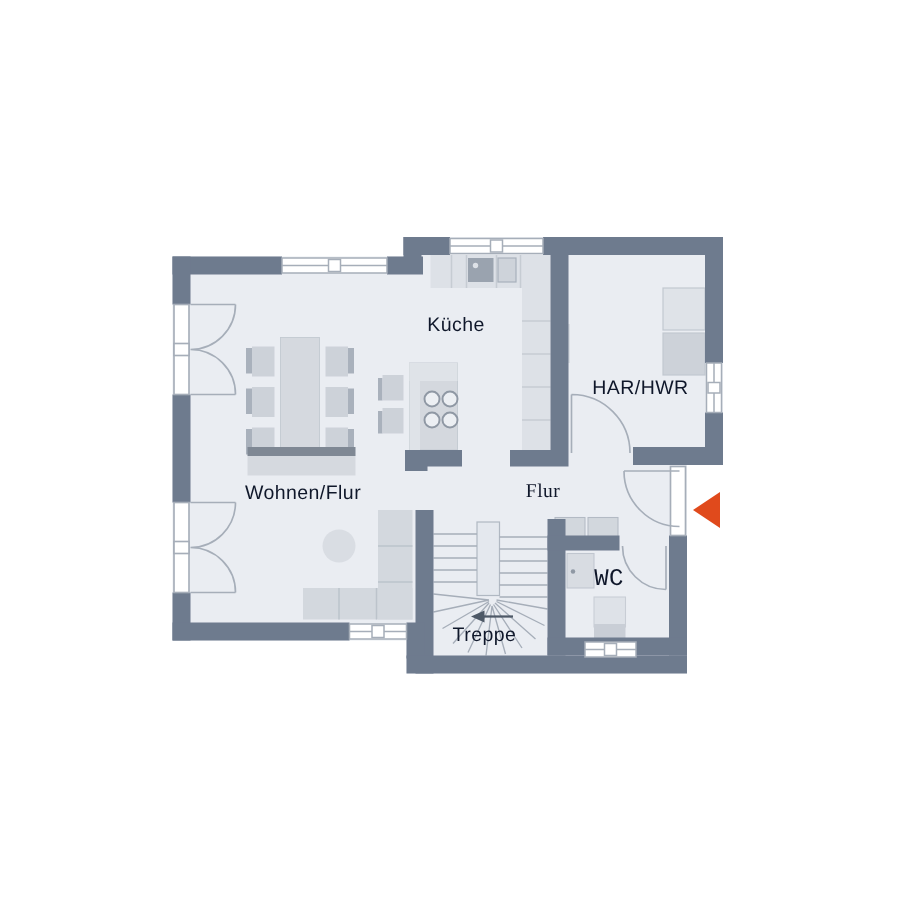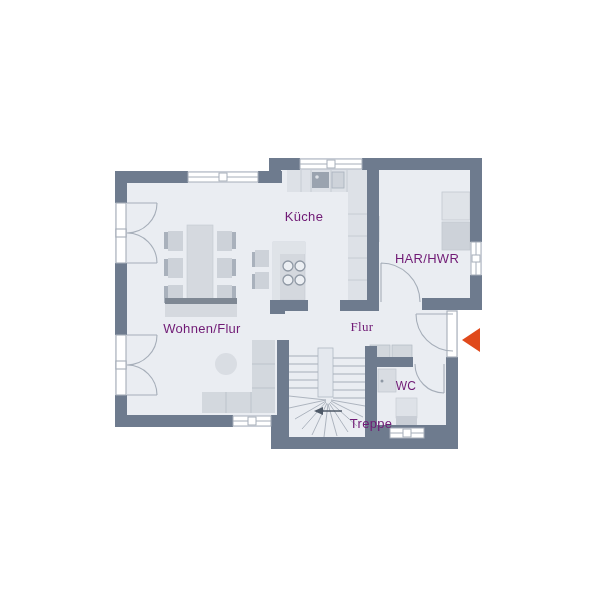--- a/index.html
+++ b/index.html
@@ -1,21 +1,21 @@
 <!DOCTYPE html>
 <html><head>
 <meta charset="utf-8">
 <style>
   html,body{margin:0;padding:0;background:#ffffff;}
   .stage{position:relative;width:600px;height:600px;background:#ffffff;overflow:hidden;
          font-family:"Liberation Sans",sans-serif;}
   .stage svg{position:absolute;left:0;top:0;}
   .room-label{position:absolute;transform:translate(-50%,-50%);
-              font-size:13px;color:#701a75;letter-spacing:.3px;white-space:nowrap;}
-  .room-label.small{font-size:12px;}
+              font-size:13px;color:#0f172a;letter-spacing:.3px;white-space:nowrap;}
+  .room-label.small{font-size:16px;font-family:Liberation Mono, monospace;}
 </style>
 </head>
 <body>
 
 <div class="stage">
 <svg width="600" height="600" viewBox="0 0 600 600">
 
   <g fill="#eaedf2">
     <rect x="115" y="171" width="167" height="256"></rect>
     <rect x="269" y="158" width="213" height="152"></rect>
@@ -156,14 +156,14 @@
   </g>
 
   <polygon points="462,340 480,328 480,352" fill="#e04a1c"></polygon>
 </svg>
 
   <div class="room-label" style="left:202px;top:328px;">Wohnen/Flur</div>
   <div class="room-label" style="left:304px;top:216px;">Küche</div>
   <div class="room-label" style="left:427px;top:258px;">HAR/HWR</div>
   <div class="room-label" style="left:362px;top:327px;font-family:Liberation Serif, serif;">Flur</div>
   <div class="room-label small" style="left:406px;top:386px;">WC</div>
-  <div class="room-label" style="left:323px;top:423px;margin-left:48px;">Treppe</div>
+  <div class="room-label" style="left:323px;top:423px;">Treppe</div>
 </div>
 
 </body></html>

